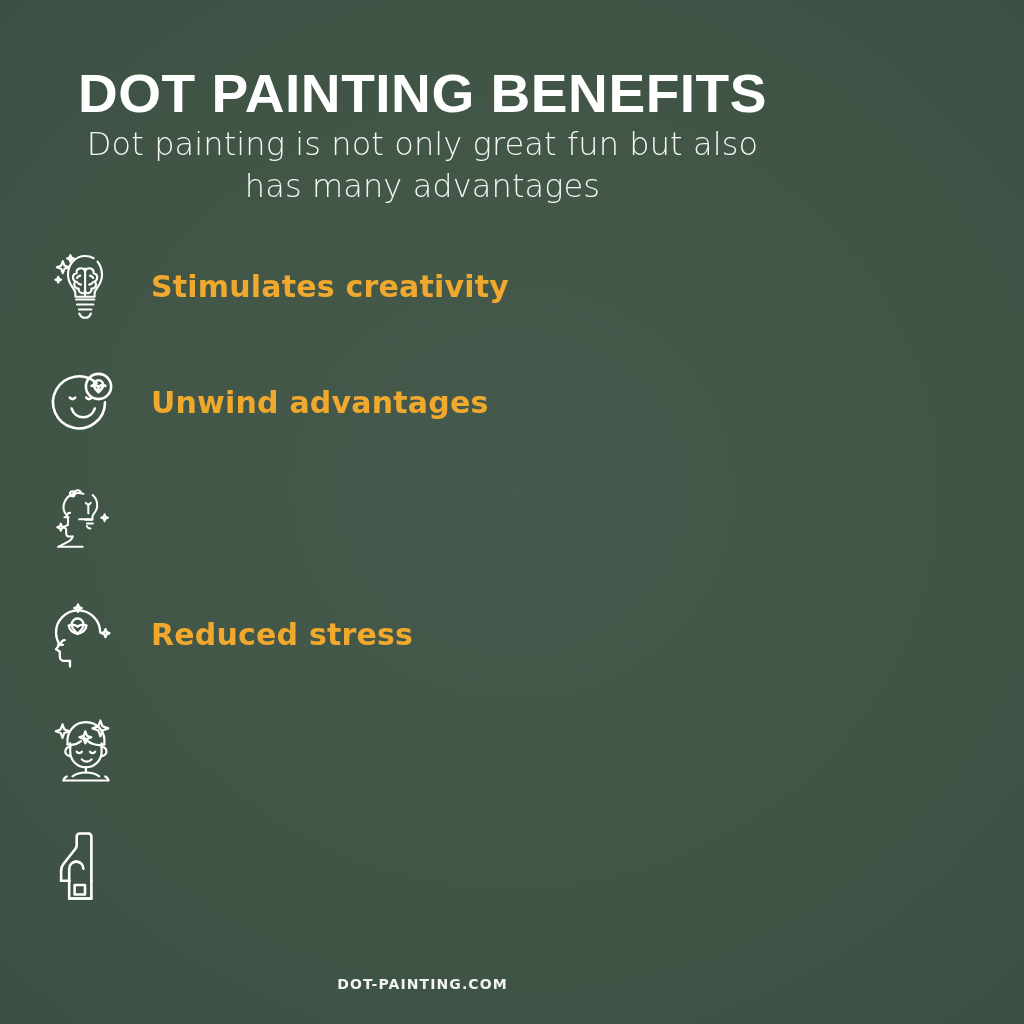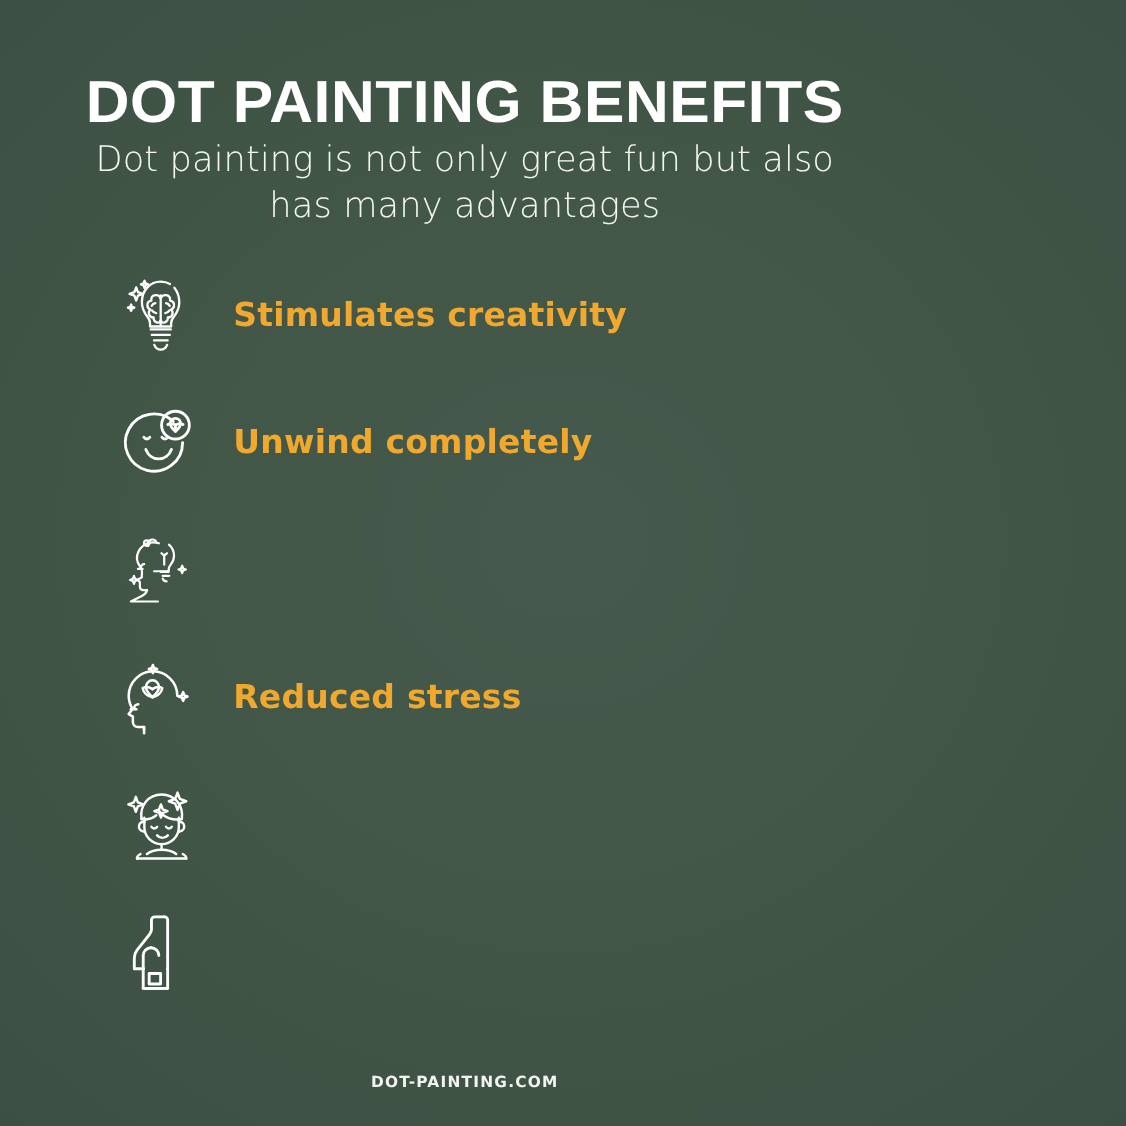--- a/index.html
+++ b/index.html
@@ -52,21 +52,21 @@
     font-weight:300;
     line-height:1.31;
     letter-spacing:0.1px;
     font-family:"DejaVu Sans", sans-serif;
   }
 
   
   .benefits {
     margin-top:42px;
     width:100%;
-    padding-left:113px;
+    padding-left:52px;
     display:flex;
     flex-direction:column;
     gap:43px;
     justify-content:center;
   }
 
   .benefit-row {
     display:flex;
     align-items:center;
     height:73px;
@@ -146,21 +146,21 @@
           <path d="M44.6 14.2A26 26 0 1 0 53 33.4"></path>
           <circle cx="46.5" cy="17.5" r="12.6"></circle>
           <path d="M46.5 11.3c-2.6 0-4.6 2.1-4.6 4.7 0 3.3 4.6 7.1 4.6 7.1s4.6-3.8 4.6-7.1c0-2.6-2-4.7-4.6-4.7z"></path>
           <path d="M46.5 17.6c-2.4-1.6-5-1.8-6.9-0.7M46.5 17.6c2.4-1.6 5-1.8 6.9-0.7"></path>
           <path d="M46.5 17.6v5.5"></path>
           <path d="M17.8 28.5c1.4 2.1 4 2.1 5.4 0"></path>
           <path d="M34.2 28.5c1.4 2.1 4 2.1 5.4 0"></path>
           <path d="M19.6 39.6c1.8 5.2 6.4 8.6 11.6 8.6s9.8-3.4 11.6-8.6"></path>
         </svg>
       </span>
-      <span class="benefit-label">Unwind completely</span>
+      <span class="benefit-label">Unwind advantages</span>
     </div>
 
     <div class="benefit-row">
       <span class="benefit-icon">
         <svg width="66" height="72" viewBox="0 0 66 72" fill="none" stroke="#ffffff" stroke-width="2" stroke-linecap="round" stroke-linejoin="round">
           <path d="M21.6 14.4c-0.8-2-0.1-4.2 1.7-5.3 1.9-1.2 4.3-0.7 5.6 1.1"></path>
           <circle cx="20.4" cy="11.7" r="2.5"></circle>
           <path d="M31.4 11.9c-7.1-2.4-14.8 0.5-18.2 6.9-2.5 4.7-1.9 10.2 1.1 14.2 1.3 1.7 1.9 3.4 1.8 5.3l-0.3 4.6"></path>
           <path d="M15.8 42.9l-3.9 2.1 2.2 2 0.1 4.6c0 1.6 1.3 2.9 2.9 2.9h3.6"></path>
           <path d="M20.7 54.5c-0.6 2.3-2.4 4.2-4.8 5.4L6 64.8h24.6"></path>

